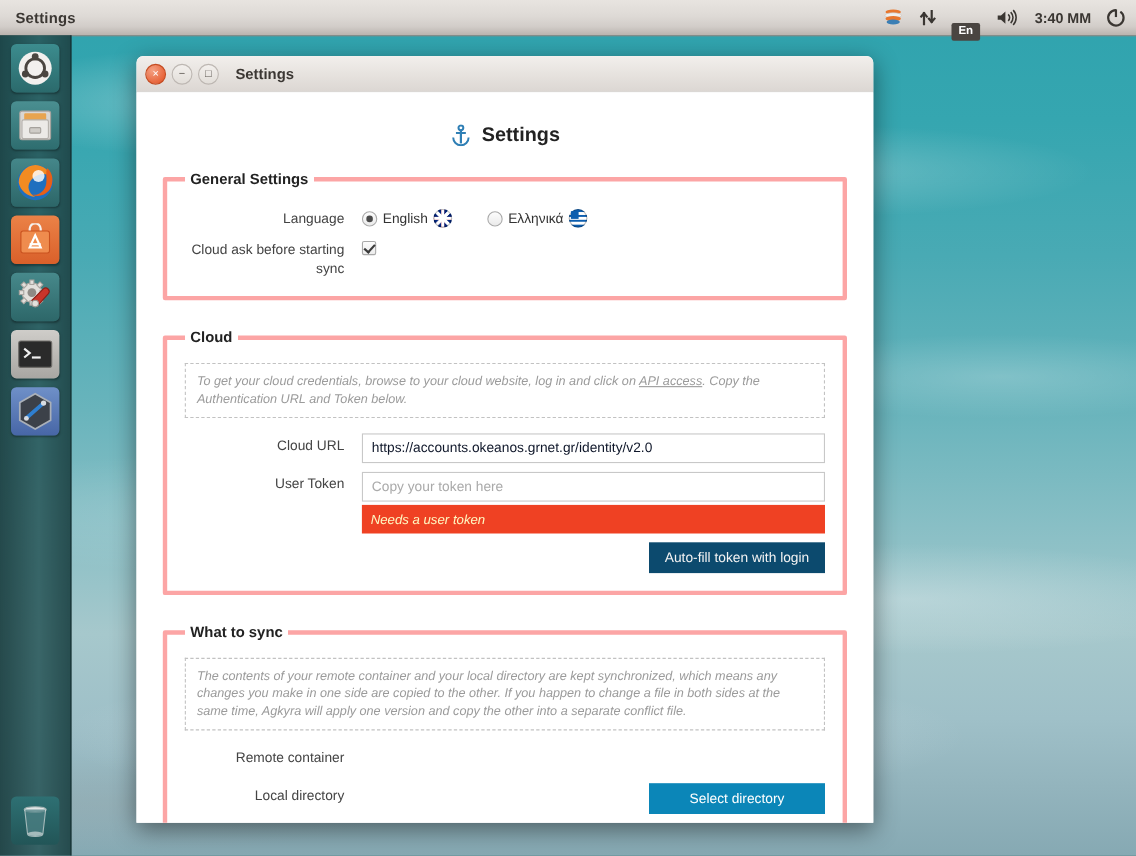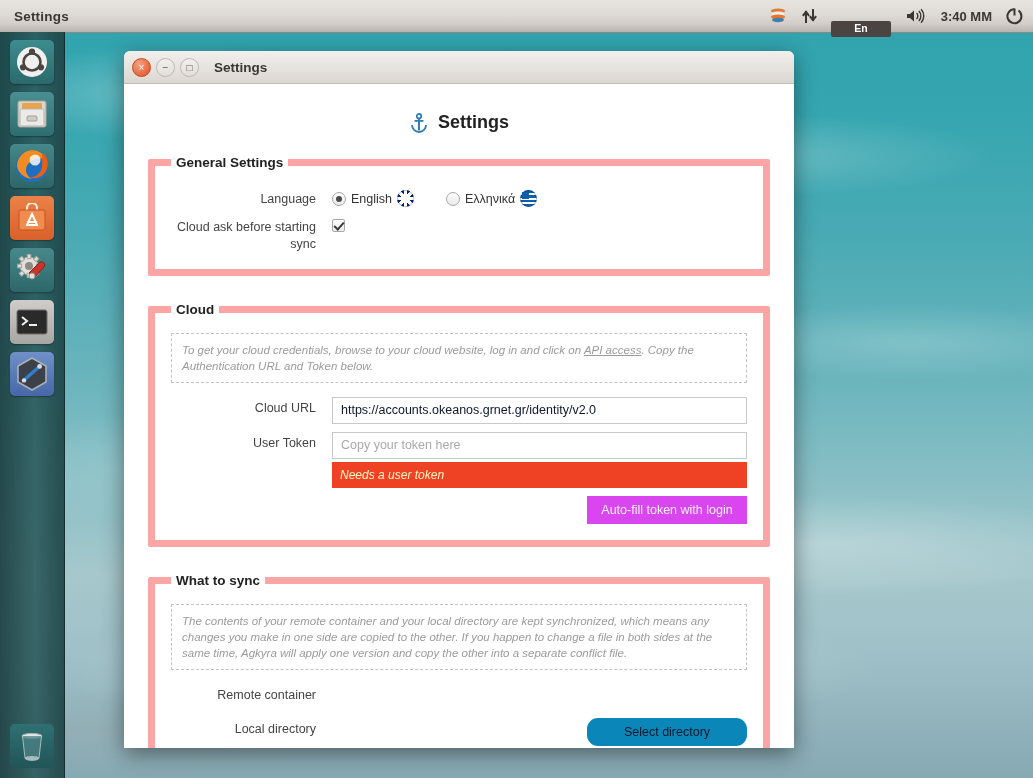--- a/index.html
+++ b/index.html
@@ -33,21 +33,21 @@
     display:flex;align-items:center;
   }
   .toppanel .title{
     margin-left:14px;font-size:13.5px;font-weight:bold;color:#3b3733;
     letter-spacing:.2px;
   }
   .tray{margin-left:auto;display:flex;align-items:center;gap:14px;padding-right:10px;}
   .tray .item{display:flex;align-items:center;color:#3a3632;font-size:13px;}
   .kbd{
     background:#4a4541;color:#fff;font-size:10.5px;font-weight:bold;
-    border-radius:2px;padding:2px 23px 3px;line-height:1;margin-top:26px;
+    border-radius:2px;padding:2px 6px 3px;line-height:1;margin-top:26px;
   }
   .clock{font-size:13.5px;color:#3a3632;font-weight:bold;}
 
   
   .launcher{
     position:absolute;left:0;top:32px;width:64px;height:746px;
     background:linear-gradient(90deg,rgba(28,64,66,.93),rgba(40,86,88,.86) 55%,rgba(30,68,70,.93));
     border-right:1px solid rgba(10,30,32,.6);
   }
   .licon{
@@ -88,21 +88,21 @@
   .wtitle{margin-left:10px;font-size:13.5px;font-weight:bold;color:#3b3733;}
 
   .content{padding:0 24px;height:665px;background:#fff;box-sizing:border-box;}
   .page-head{
     display:flex;align-items:center;justify-content:center;gap:9px;
     padding:28px 0 22px;
   }
   .page-head .ttl{font-size:18px;font-weight:bold;color:#222;}
 
   fieldset{
-    border:7px solid #fca5a5;border-radius:2px;margin:0 0 26px 0;padding:10px 16px 16px;
+    border:4px solid #fca5a5;border-radius:2px;margin:0 0 26px 0;padding:10px 16px 16px;
   }
   legend{font-size:13.5px;font-weight:bold;color:#222;padding:0 5px;}
 
   .row{display:flex;align-items:flex-start;margin-top:8px;}
   .lbl{
     width:145px;flex:0 0 145px;text-align:right;padding-right:16px;
     font-size:12.5px;color:#444;line-height:17px;padding-top:3px;
   }
   .field{flex:1;}
 
@@ -164,22 +164,22 @@
 
   .errbar{
     background:#ef4123;color:#fef9c3;font-size:12px;font-style:italic;
     padding:6px 8px;margin-top:3px;
   }
 
   .btn{
     border:none;border-radius:0;font-size:12.5px;padding:7px 14px;cursor:pointer;
     font-family:"Liberation Sans", sans-serif;
   }
-  .btn-primary{background:#0b86b8;color:#0f172a;border-radius:11px;}
-  .btn-disabled{background:#d946ef;color:#f2f2f2;cursor:default;}
+  .btn-primary{background:#0b86b8;color:#ffffff;}
+  .btn-disabled{background:#0c4a6e;color:#f2f2f2;cursor:default;}
   .right{display:flex;justify-content:flex-end;}
   .wide-btn{width:160px;text-align:center;display:inline-block;}
 </style>
 </head>
 <body>
 
 <div class="screen">
 
   <div class="wallpaper"></div>
 

